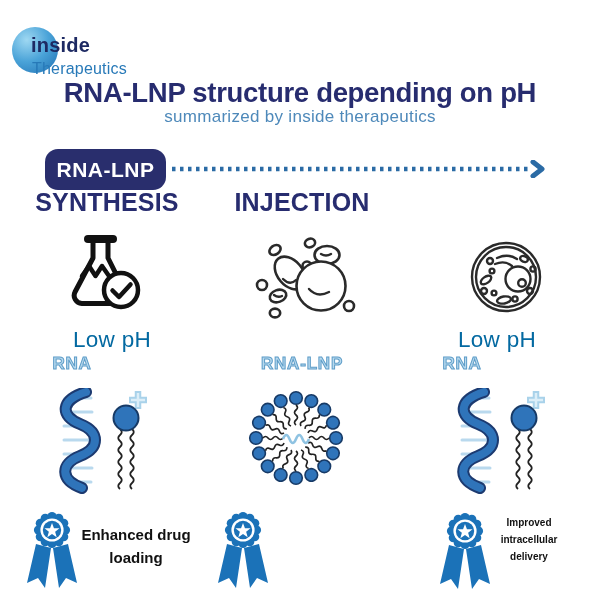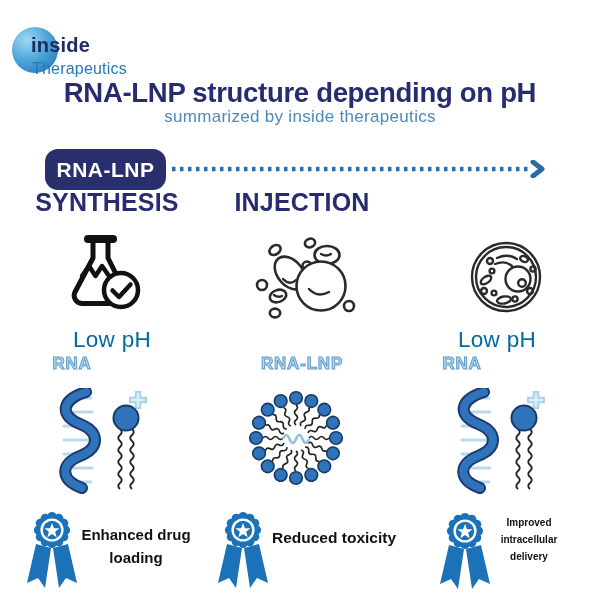--- a/index.html
+++ b/index.html
@@ -233,20 +233,19 @@
   </svg>
 
   <svg class="badge b1" width="64" height="92" viewBox="0 0 64 92">
       <use href="#award-ribbon"></use>
     </svg>
   <div class="benefit ben1">Enhanced drug loading</div>
 
   <svg class="badge b2" width="64" height="92" viewBox="0 0 64 92">
       <use href="#award-ribbon"></use>
     </svg>
-  <div class="benefit ben2">Reduced toxicity</div>
 
   <svg class="badge b3" width="64" height="92" viewBox="0 0 64 92">
       <use href="#award-ribbon"></use>
     </svg>
   <div class="benefit ben3">Improved intracellular delivery</div>
 
 </div>
 
 </body></html>

